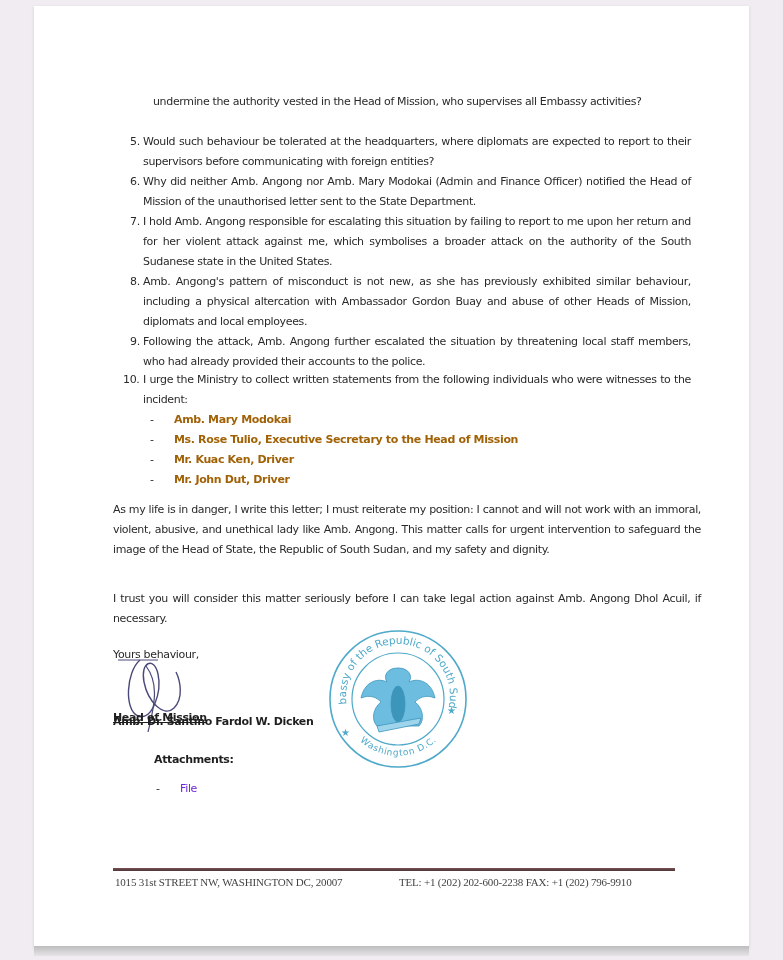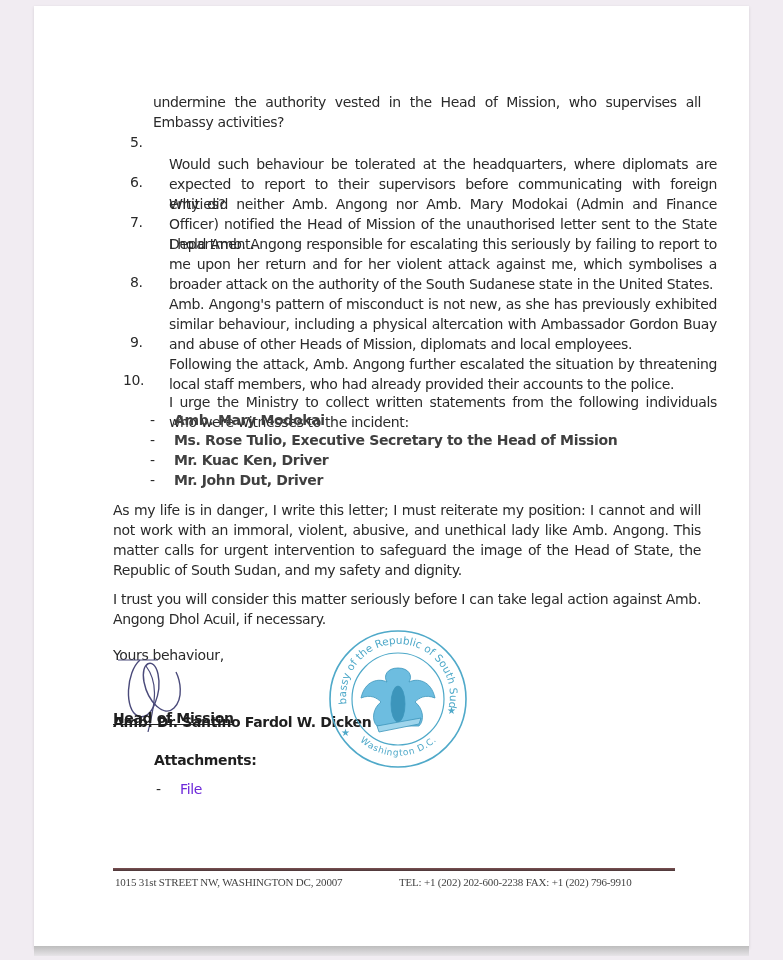--- a/index.html
+++ b/index.html
@@ -13,30 +13,30 @@
       position: absolute; left: 34px; top: 6px; width: 715px; height: 942px;
       background: #ffffff;
       box-shadow: 0 1px 3px rgba(0,0,0,0.12);
     }
     .page-bottom-shadow {
       position: absolute; left: 34px; top: 946px; width: 715px; height: 10px;
       background: linear-gradient(#bdbdbd, #e7e4e8);
     }
     .text {
       position: absolute; left: 113px; width: 588px;
-      color: #2a2a2a; font-size: 14px; line-height: 20px;
+      color: #2a2a2a; font-size: 11px; line-height: 20px;
       font-family: "DejaVu Sans", sans-serif; letter-spacing: -0.35px;
     }
     .justify { text-align: justify; text-align-last: left; }
     .item { position: absolute; left: 113px; width: 588px; }
     .item .num { position: absolute; left: 17px; width: 24px; }
-    .item .body { position: absolute; left: 56px; width: 548px; text-align: justify; margin-top: 22px; }
+    .item .body { position: absolute; left: 30px; width: 548px; text-align: justify; }
     .witness { position: absolute; left: 150px; }
     .witness .dash { position: absolute; left: 0; }
-    .witness .name { position: absolute; left: 24px; white-space: nowrap; font-weight: bold; color: #404040; }
+    .witness .name { position: absolute; left: 24px; white-space: nowrap; font-weight: bold; color: #a16207; }
     .bold { font-weight: bold; color: #1f1f1f; }
     .footer-rule {
       position: absolute; left: 113px; top: 868px; width: 562px; height: 3px;
       background: linear-gradient(#7b5052, #4a3638);
     }
     .footer-text {
       position: absolute; top: 876px; font-family: "Liberation Serif", serif;
       font-size: 11px; color: #444; white-space: nowrap; letter-spacing: -0.2px;
     }
     .stamp { position: absolute; left: 327px; top: 628px; width: 142px; height: 142px; }
@@ -53,21 +53,21 @@
 <div class="item text" style="top:132px;">
   <span class="num">5.</span>
   <span class="body">Would such behaviour be tolerated at the headquarters, where diplomats are expected to report to their supervisors before communicating with foreign entities?</span>
 </div>
 <div class="item text" style="top:172px;">
   <span class="num">6.</span>
   <span class="body">Why did neither Amb. Angong nor Amb. Mary Modokai (Admin and Finance Officer) notified the Head of Mission of the unauthorised letter sent to the State Department.</span>
 </div>
 <div class="item text" style="top:212px;">
   <span class="num">7.</span>
-  <span class="body">I hold Amb. Angong responsible for escalating this seriously by failing to report to me upon her return and for her violent attack against me, which symbolises a broader attack on the authority of the South Sudanese state in the United States.</span>
+  <span class="body">I hold Amb. Angong responsible for escalating this situation by failing to report to me upon her return and for her violent attack against me, which symbolises a broader attack on the authority of the South Sudanese state in the United States.</span>
 </div>
 <div class="item text" style="top:272px;">
   <span class="num">8.</span>
   <span class="body">Amb. Angong's pattern of misconduct is not new, as she has previously exhibited similar behaviour, including a physical altercation with Ambassador Gordon Buay and abuse of other Heads of Mission, diplomats and local employees.</span>
 </div>
 <div class="item text" style="top:332px;">
   <span class="num">9.</span>
   <span class="body">Following the attack, Amb. Angong further escalated the situation by threatening local staff members, who had already provided their accounts to the police.</span>
 </div>
 <div class="item text" style="top:370px;">

